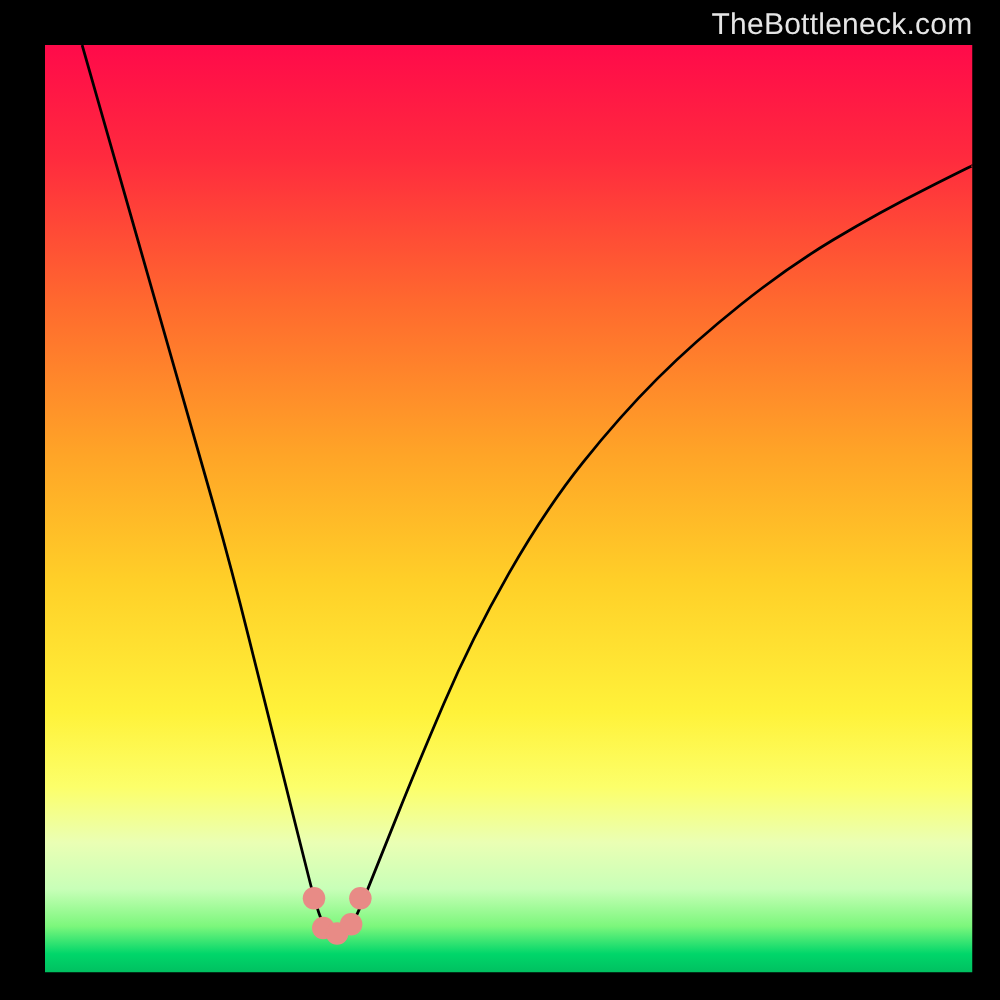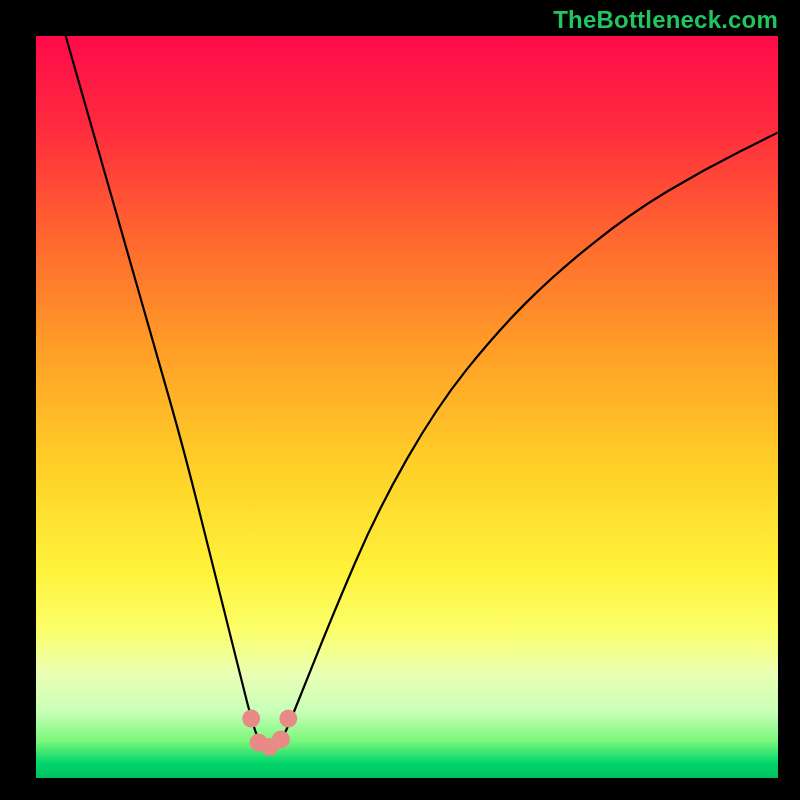--- a/index.html
+++ b/index.html
@@ -21,22 +21,22 @@
   .gradient {
     position: absolute;
     left: 0; top: 0; right: 0; bottom: 0;
   }
   .watermark {
     position: absolute;
     top: 6px;
     right: 22px;
     font-family: Arial, Helvetica, sans-serif;
     font-size: 24px;
-    font-weight: 700;
-    color: #22c55e;
+    font-weight: 400;
+    color: #e5e5e5;
     letter-spacing: 0.2px;
   }
   svg.curve {
     position: absolute;
     left: 0; top: 0;
     width: 742px;
     height: 742px;
     overflow: visible;
   }
 </style>

